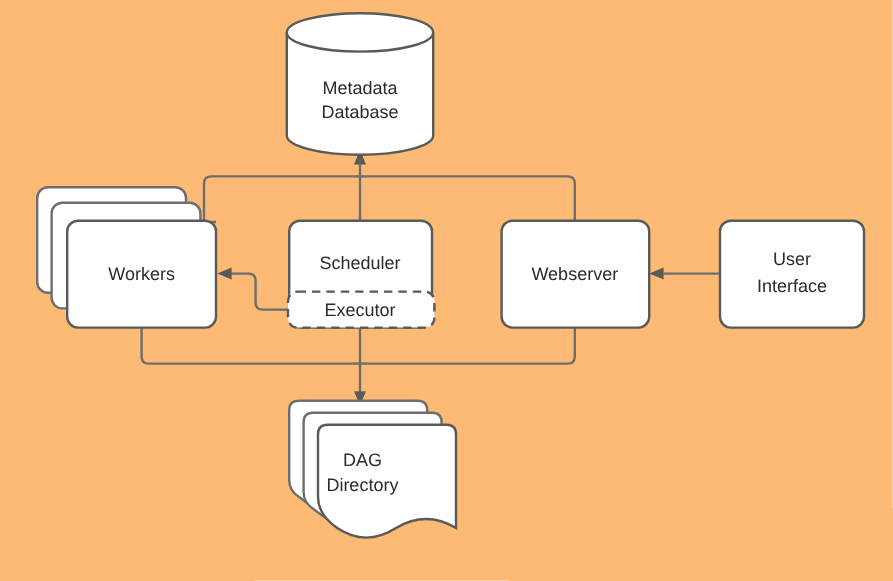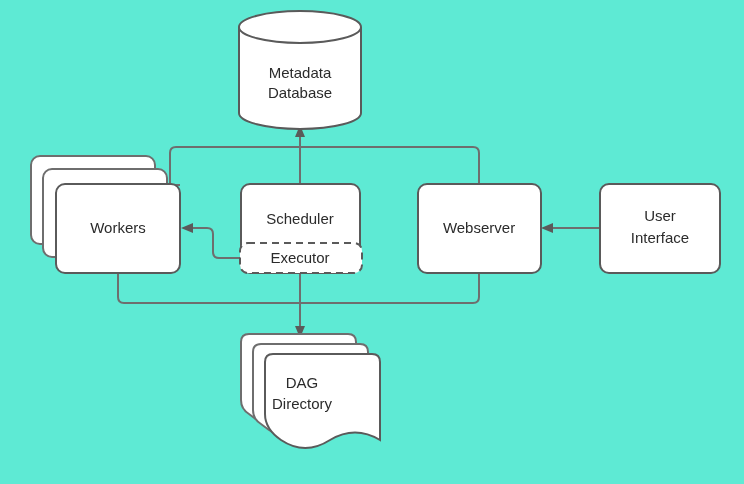--- a/index.html
+++ b/index.html
@@ -10,21 +10,21 @@
   body {
     width: 744px;
     height: 484px;
     overflow: hidden;
     font-family: "Liberation Sans", sans-serif;
   }
   #diagram-root {
     position: relative;
     width: 744px;
     height: 484px;
-    background: #5eead4;
+    background: #fdba74;
     text-decoration: underline;
   }
   svg.diagram {
     display: block;
     width: 744px;
     height: 484px;
   }
   .node-shape {
     fill: #ffffff;
     stroke: #5a5a5a;

